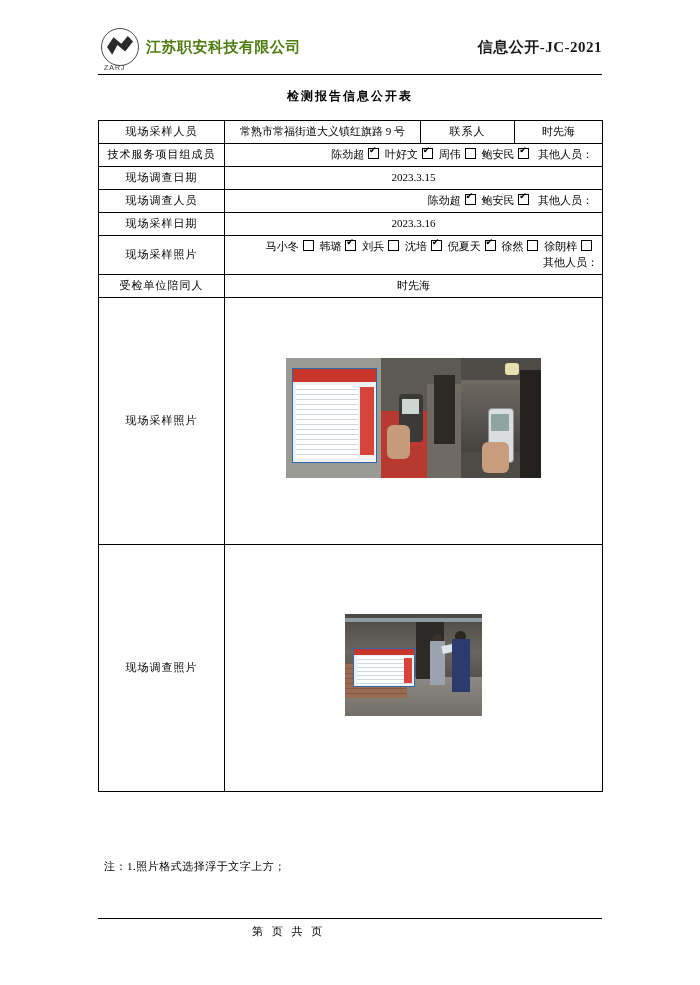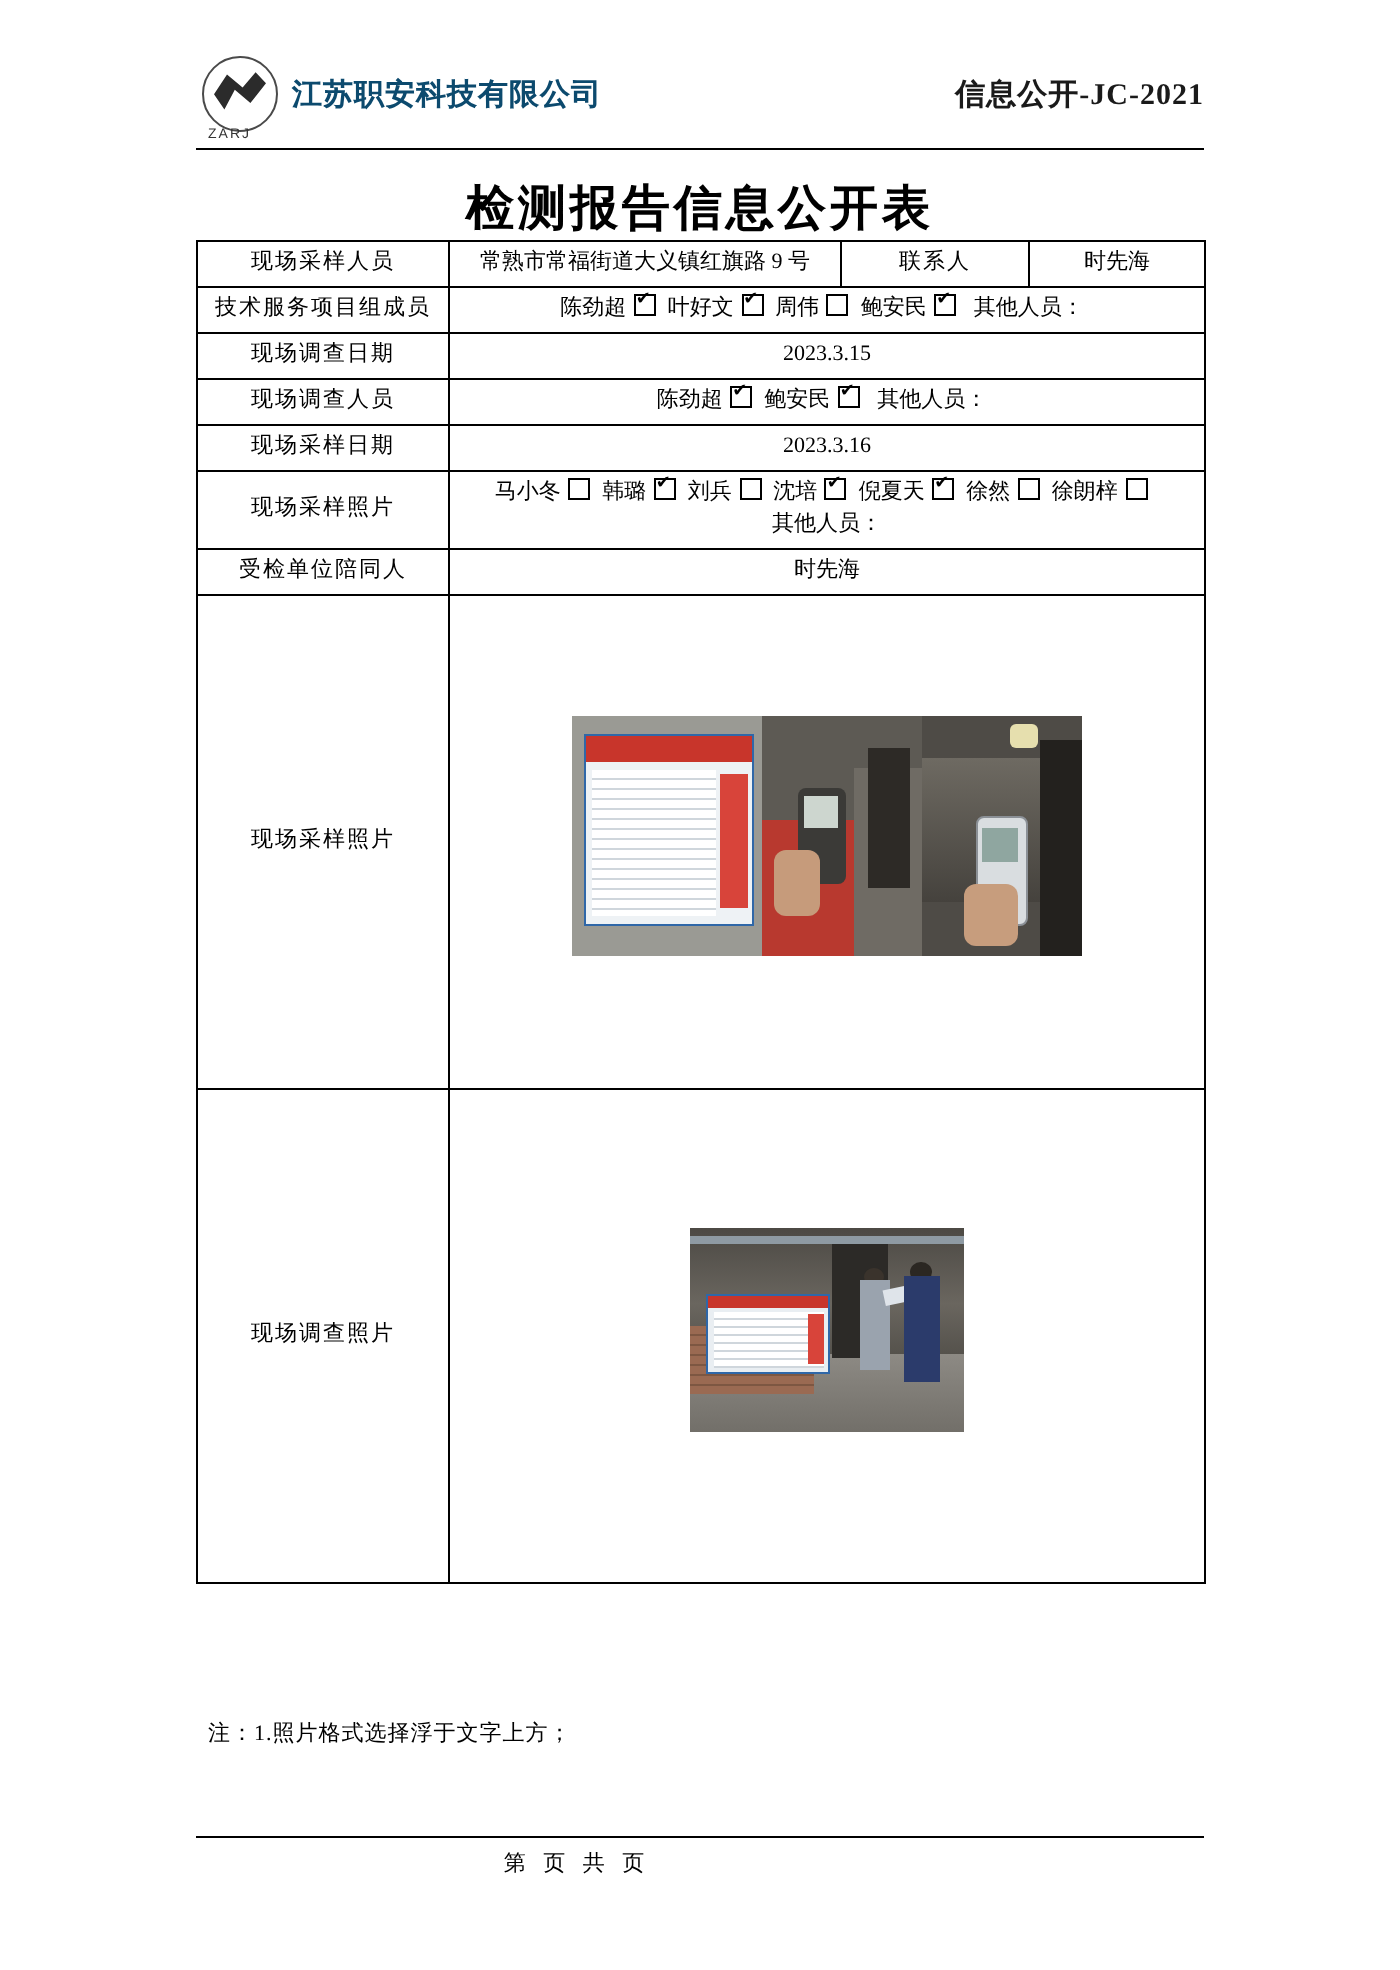--- a/index.html
+++ b/index.html
@@ -60,21 +60,21 @@
     font-size: 7px;
     letter-spacing: 1px;
     color: #333;
     font-family: "Liberation Sans", sans-serif;
   }
   .company-name {
     position: absolute;
     left: 48px;
     top: 10px;
     font-size: 15px;
-    color: #0c4a6e;
+    color: #4d7c0f;
     font-weight: bold;
     letter-spacing: 0.5px;
   }
   .doc-code {
     position: absolute;
     right: 0;
     top: 10px;
     font-size: 15px;
     color: #1a1a1a;
     font-weight: bold;
@@ -87,21 +87,21 @@
     width: 504px;
     height: 0;
     border-top: 1px solid #000;
   }
   .doc-title {
     position: absolute;
     left: 0;
     top: 88px;
     width: 700px;
     text-align: center;
-    font-size: 24px;
+    font-size: 12px;
     font-weight: bold;
     letter-spacing: 2px;
     color: #000;
   }
   table.main {
     position: absolute;
     left: 98px;
     top: 120px;
     width: 504px;
     border-collapse: collapse;
@@ -117,21 +117,21 @@
   }
   td.label {
     text-align: center;
     letter-spacing: 1px;
     white-space: nowrap;
   }
   td.val {
     text-align: center;
   }
   td.val-left {
-    text-align: center;
+    text-align: right;
     padding-left: 8px;
   }
   .cb {
     display: inline-block;
     width: 9px;
     height: 9px;
     border: 1px solid #000;
     position: relative;
     vertical-align: -1px;
     margin: 0 1px;

